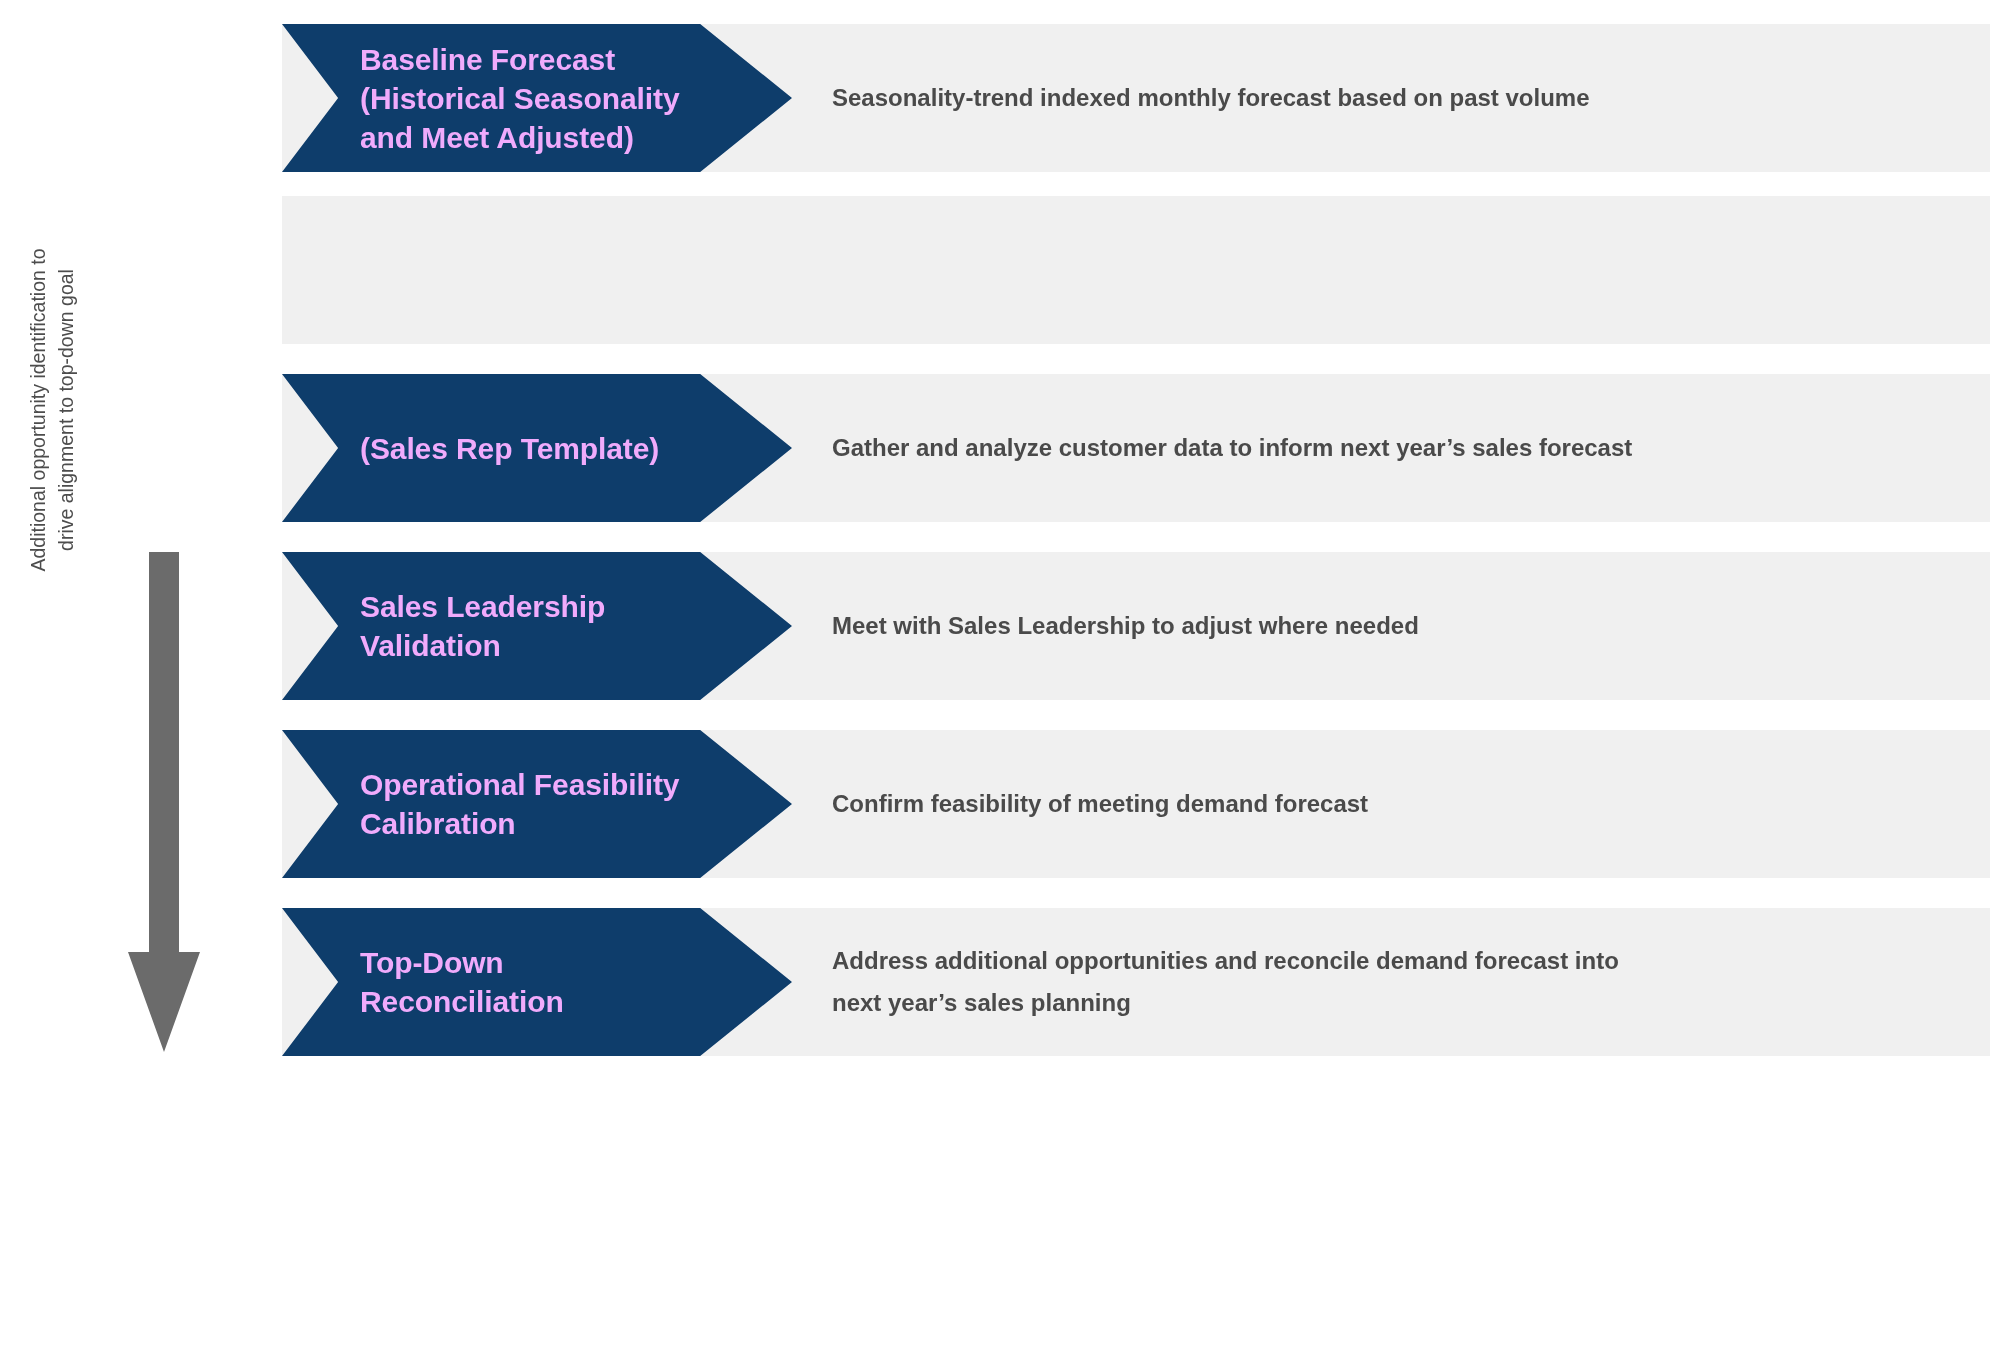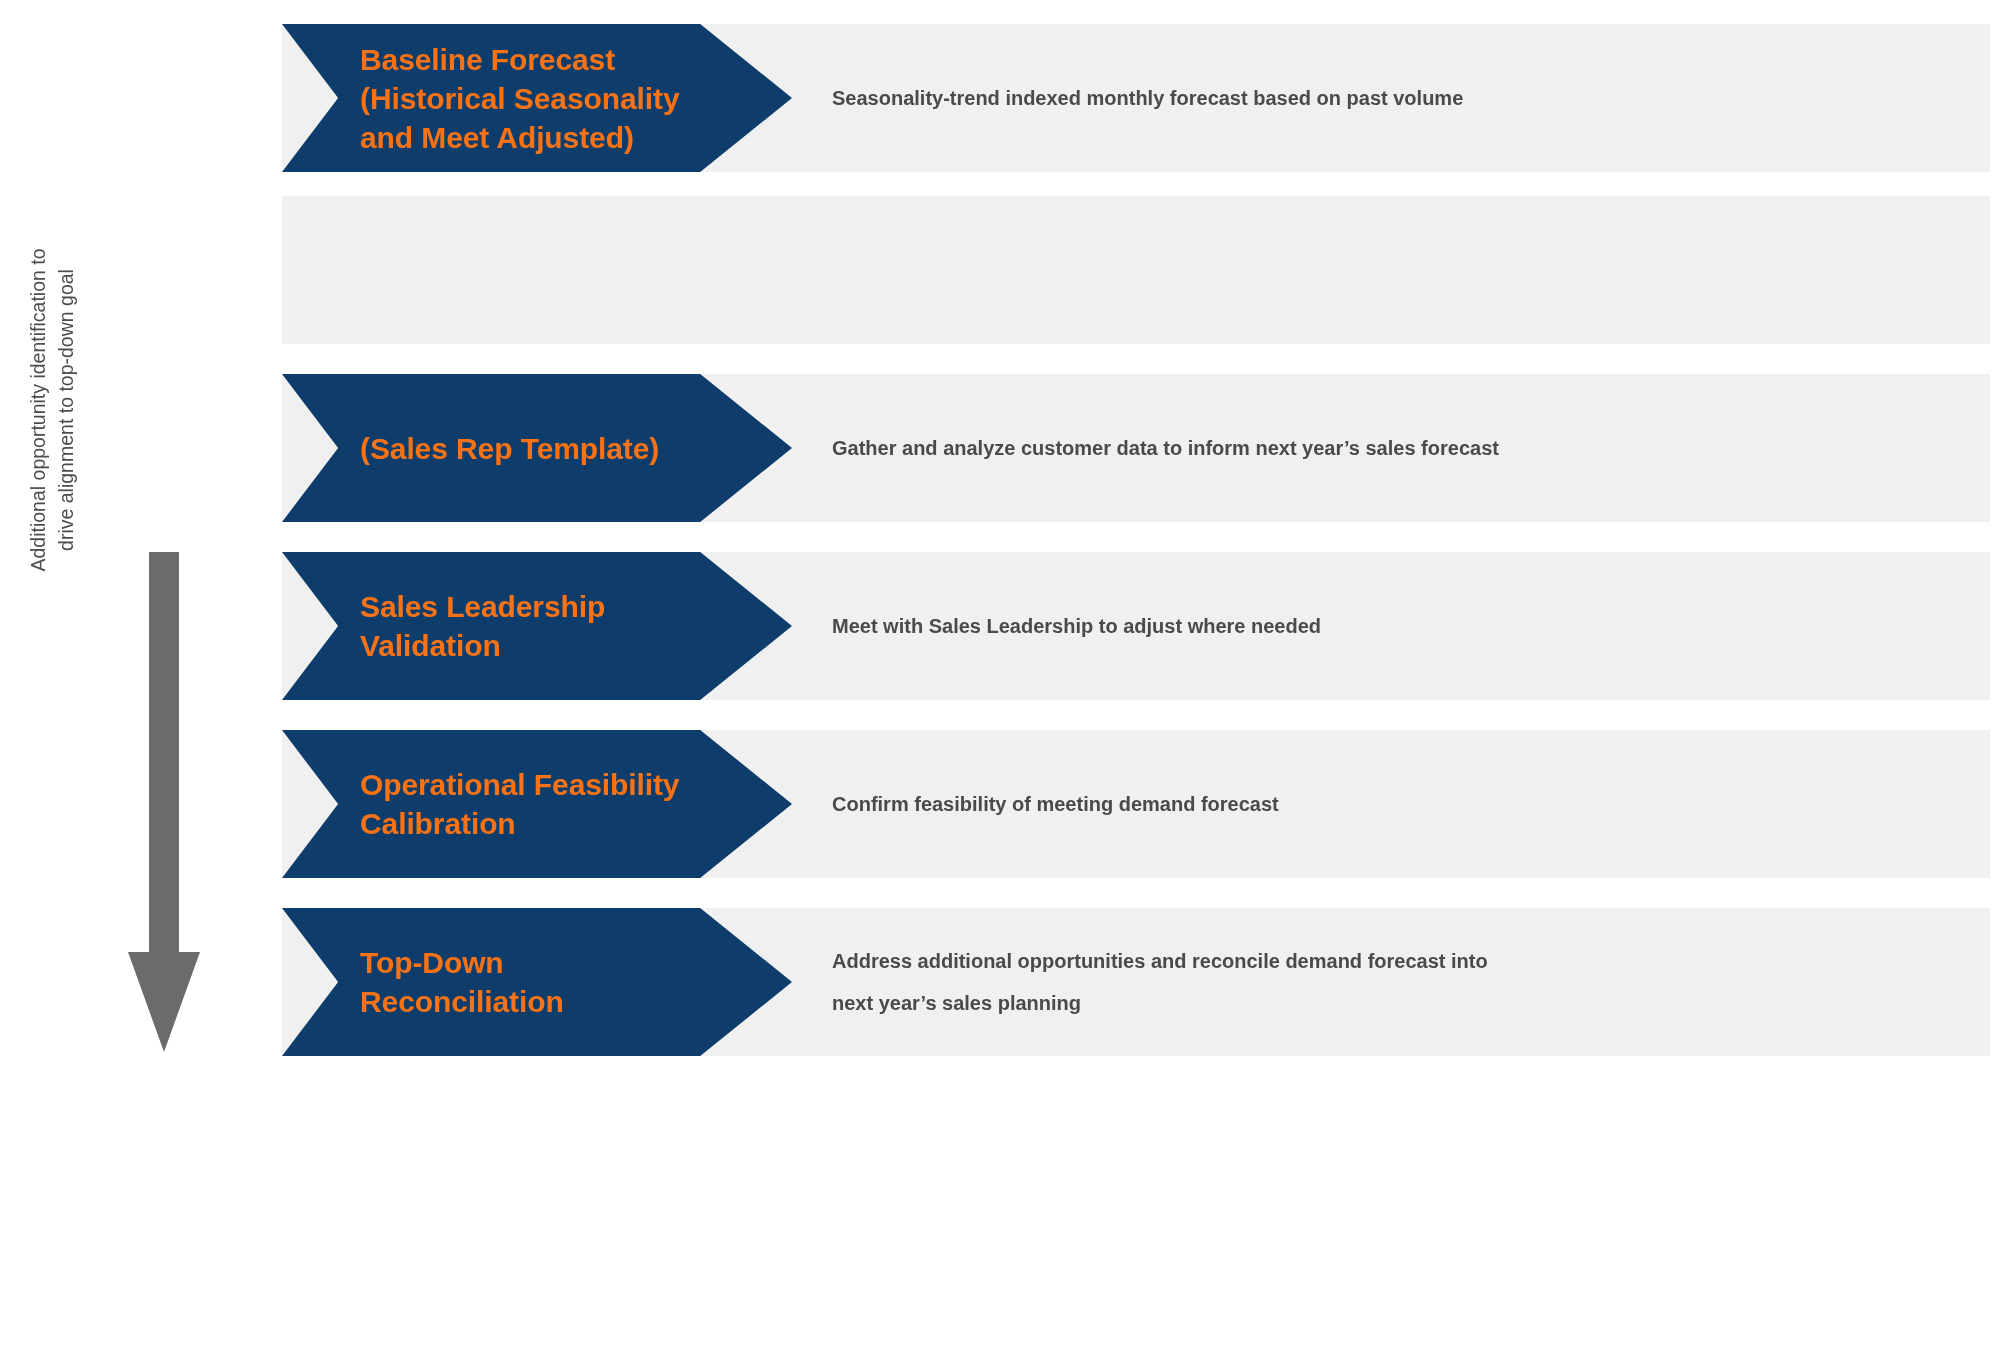--- a/index.html
+++ b/index.html
@@ -76,21 +76,21 @@
     top: 0;
     width: 510px;
     height: 100%;
     background: #0e3d6b;
     -webkit-clip-path: polygon(0 0, 82% 0, 100% 50%, 82% 100%, 0 100%, 11% 50%);
     clip-path: polygon(0 0, 82% 0, 100% 50%, 82% 100%, 0 100%, 11% 50%);
     display: flex;
     align-items: center;
   }
   .chevron-label {
-    color: #f97316;
+    color: #f0abfc;
     font-weight: bold;
     font-size: 30px;
     line-height: 39px;
     padding-left: 78px;
     padding-right: 14px;
     letter-spacing: -0.1px;
     font-family: "Liberation Sans", sans-serif;
   }
   .chevron-label .l {
     display: block;
@@ -99,21 +99,21 @@
   .desc {
     position: absolute;
     top: 0;
     bottom: 0;
     left: 832px;
     right: 40px;
     display: flex;
     align-items: center;
     color: #4a4a4a;
     font-weight: bold;
-    font-size: 20px;
+    font-size: 24px;
     line-height: 42px;
     font-family: "Liberation Sans", sans-serif;
   }
   .desc .l {
     display: block;
     white-space: nowrap;
   }
 </style>
 </head>
 <body>

